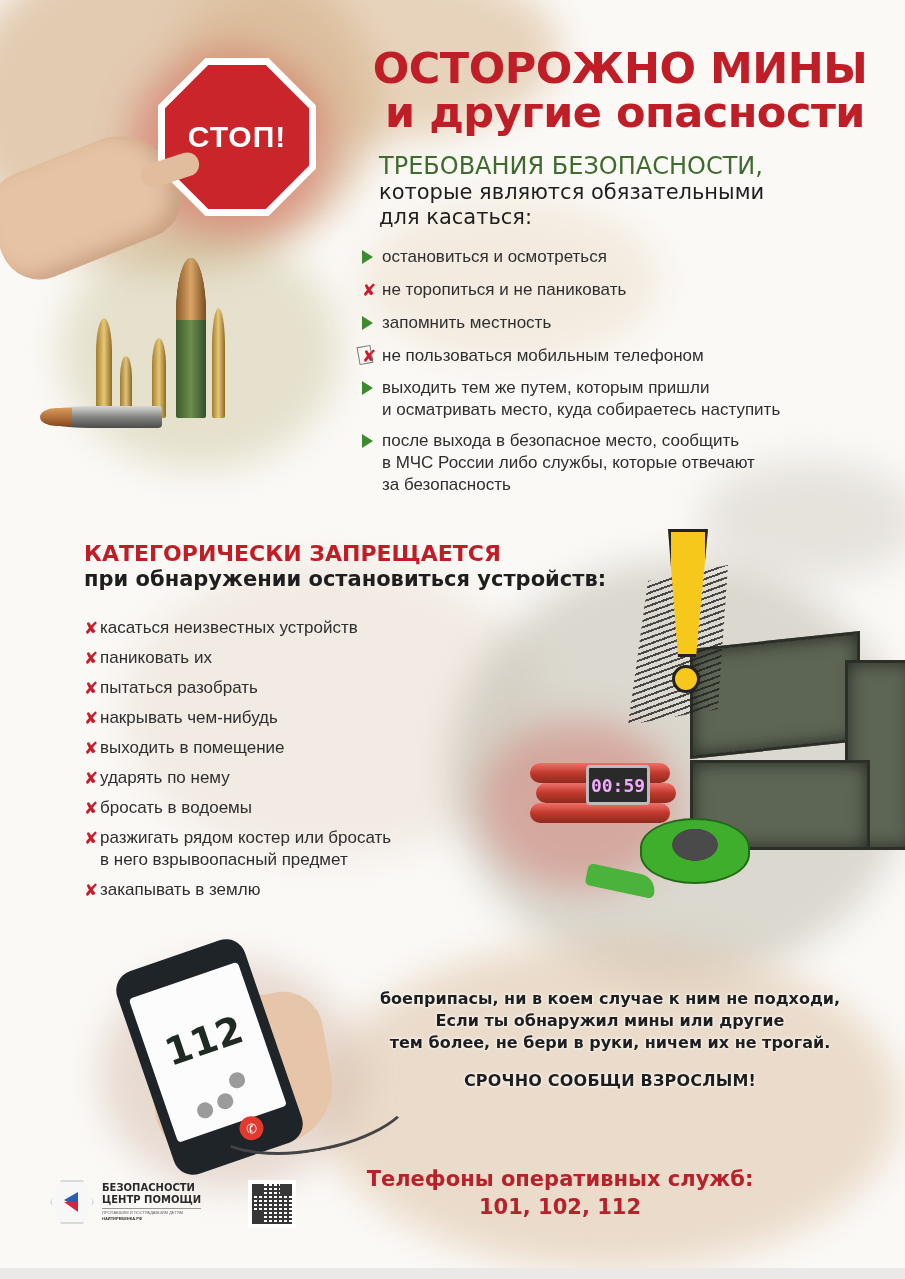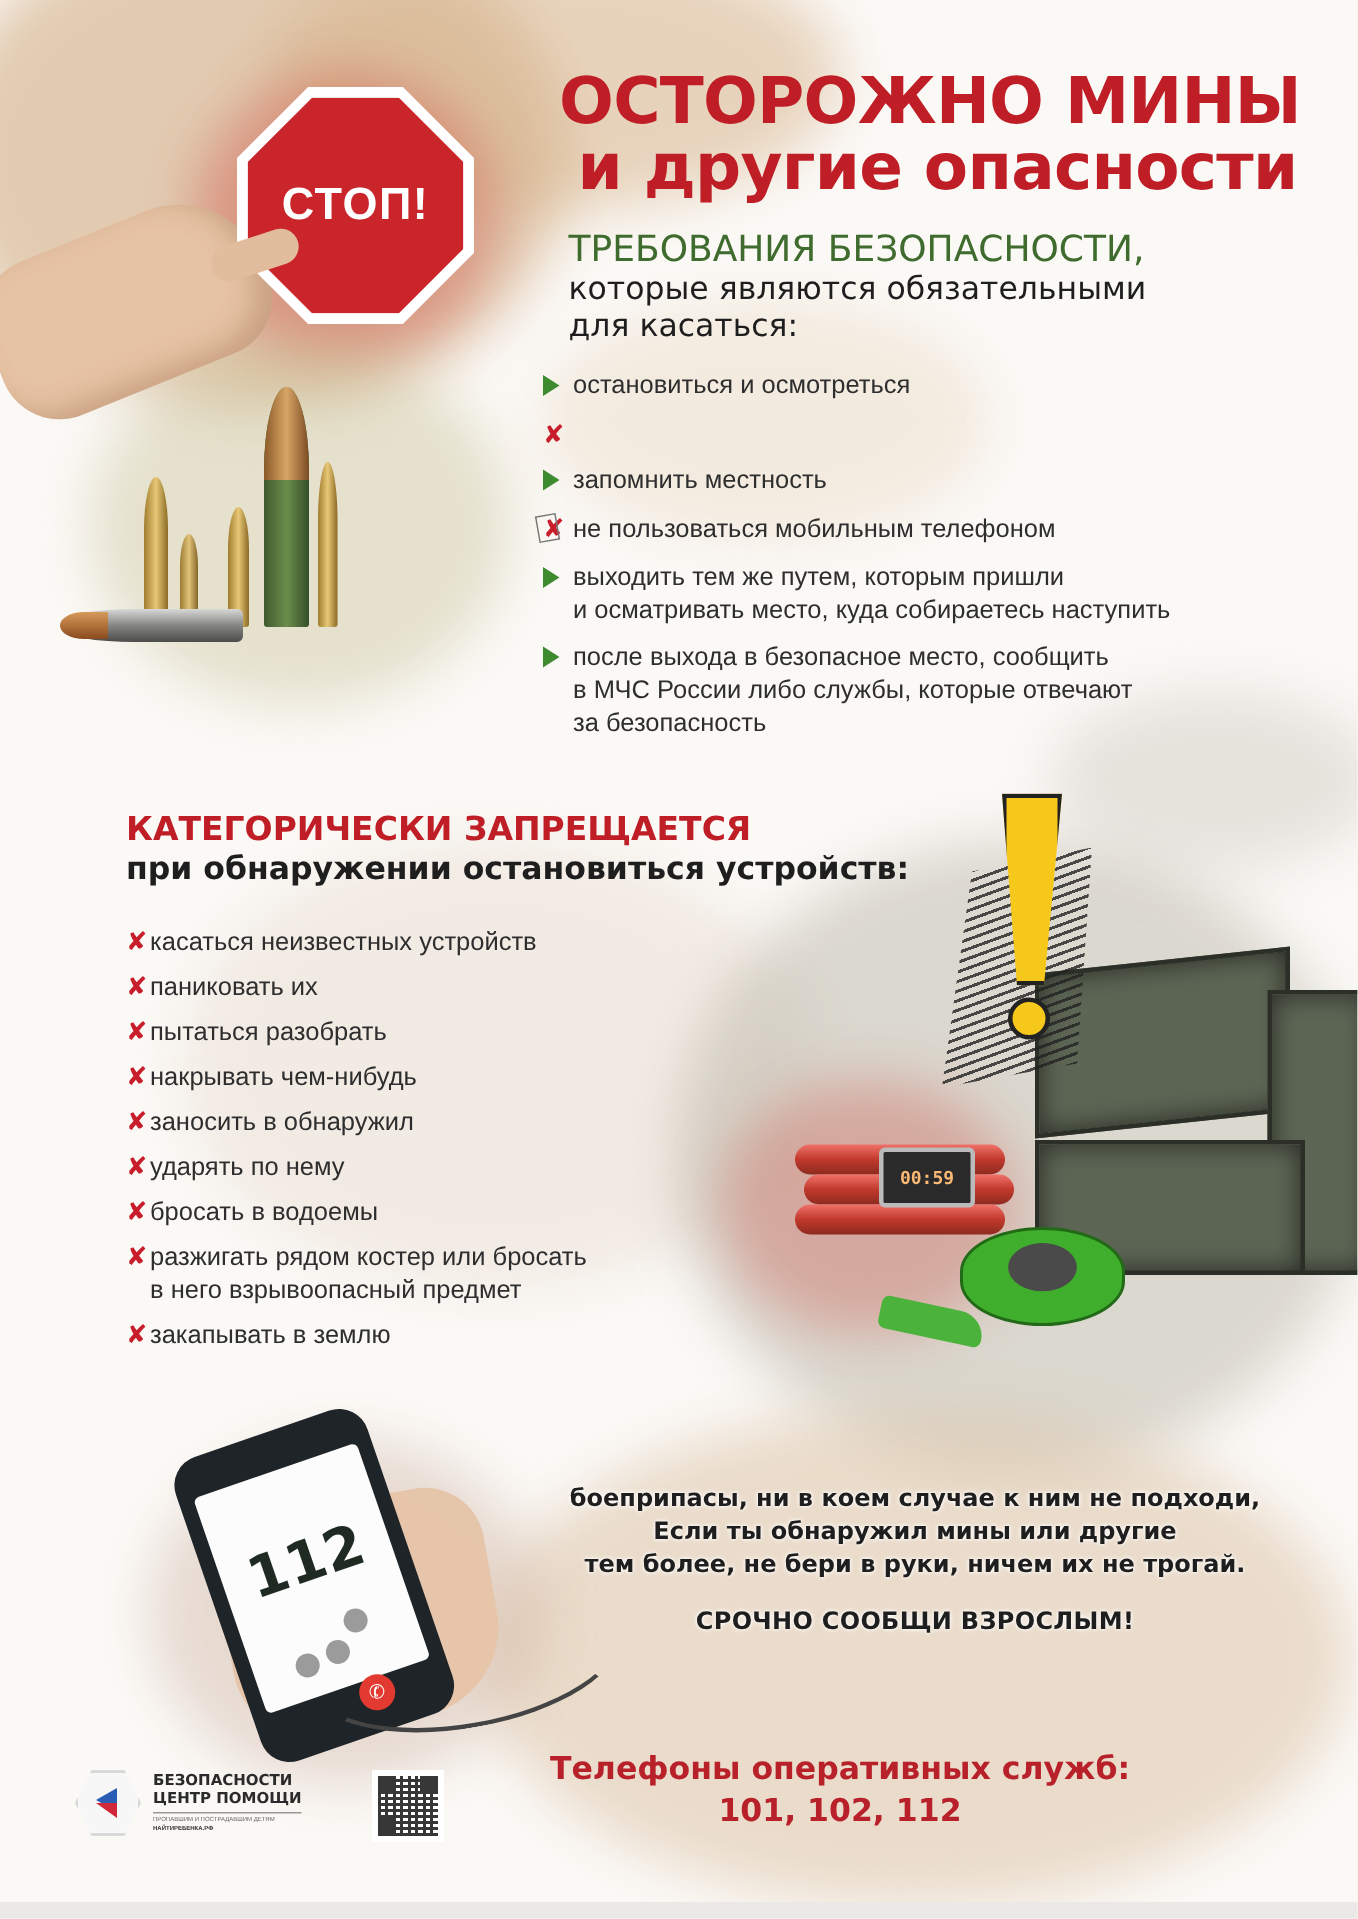--- a/index.html
+++ b/index.html
@@ -122,21 +122,21 @@
   .ab3 { left: 845px; top: 660px; width: 70px; height: 190px; }
 
   .dynamite { position: absolute; left: 530px; top: 755px; width: 150px; height: 80px; }
   .stick { position: absolute; height: 20px; border-radius: 10px; background: linear-gradient(180deg,#f0716a,#c0392b,#8e2a20); }
   .st1 { left: 0; top: 8px; width: 140px; }
   .st2 { left: 6px; top: 28px; width: 140px; }
   .st3 { left: 0; top: 48px; width: 140px; }
   .timer {
     position: absolute; left: 56px; top: 10px; width: 64px; height: 40px; background: #2a2a2a;
     border: 3px solid #bbb; border-radius: 4px; display: flex; align-items: center; justify-content: center;
-    color: #fdba74; font-family: "DejaVu Sans Mono", monospace; font-size: 12px; font-weight: bold; text-align: center;
+    color: #f0abfc; font-family: "DejaVu Sans Mono", monospace; font-size: 18px; font-weight: bold; text-align: center;
   }
 
   .landmine { position: absolute; left: 640px; top: 818px; width: 110px; height: 66px; background: radial-gradient(ellipse at 50% 40%, #4a4a4a 0 30%, #3fae2c 31% 100%); border-radius: 50%/45%; border: 2px solid #226a18; }
   .mine-key { position: absolute; left: 586px; top: 870px; width: 70px; height: 22px; border-radius: 12px 40px 12px 12px; background: #4bb23b; transform: rotate(12deg); }
 
   
   .warn {
     position: absolute; left: 340px; top: 988px; width: 540px; text-align: center;
     font-family: "DejaVu Sans", sans-serif; font-weight: bold; color: #1e1e1e; font-size: 16px; line-height: 22px;
   }
@@ -232,20 +232,21 @@
     <span class="req-heading-black">для касаться:</span>
   </h2>
 
   <ul class="req-list">
     <li class="req-item" style="margin-bottom:11px">
       <span class="marker tri"></span>
       <span class="req-text">остановиться и осмотреться</span>
     </li>
     <li class="req-item" style="margin-bottom:11px">
       <span class="marker xmark">✘</span>
+      <span class="req-text">не торопиться и не паниковать</span>
     </li>
     <li class="req-item" style="margin-bottom:11px">
       <span class="marker tri"></span>
       <span class="req-text">запомнить местность</span>
     </li>
     <li class="req-item" style="margin-bottom:10px">
       <span class="marker xmark phone-box">✘</span>
       <span class="req-text">не пользоваться мобильным телефоном</span>
     </li>
     <li class="req-item" style="margin-bottom:9px">
@@ -278,21 +279,21 @@
     <li class="proh-item" style="margin-bottom:8px">
       <span class="marker xmark">✘</span>
       <span class="req-text">пытаться разобрать</span>
     </li>
     <li class="proh-item" style="margin-bottom:8px">
       <span class="marker xmark">✘</span>
       <span class="req-text">накрывать чем-нибудь</span>
     </li>
     <li class="proh-item" style="margin-bottom:8px">
       <span class="marker xmark">✘</span>
-      <span class="req-text">заносить в обнаружил</span>
+      <span class="req-text">выходить в помещение</span>
     </li>
     <li class="proh-item" style="margin-bottom:8px">
       <span class="marker xmark">✘</span>
       <span class="req-text">ударять по нему</span>
     </li>
     <li class="proh-item" style="margin-bottom:8px">
       <span class="marker xmark">✘</span>
       <span class="req-text">бросать в водоемы</span>
     </li>
     <li class="proh-item" style="margin-bottom:8px">

